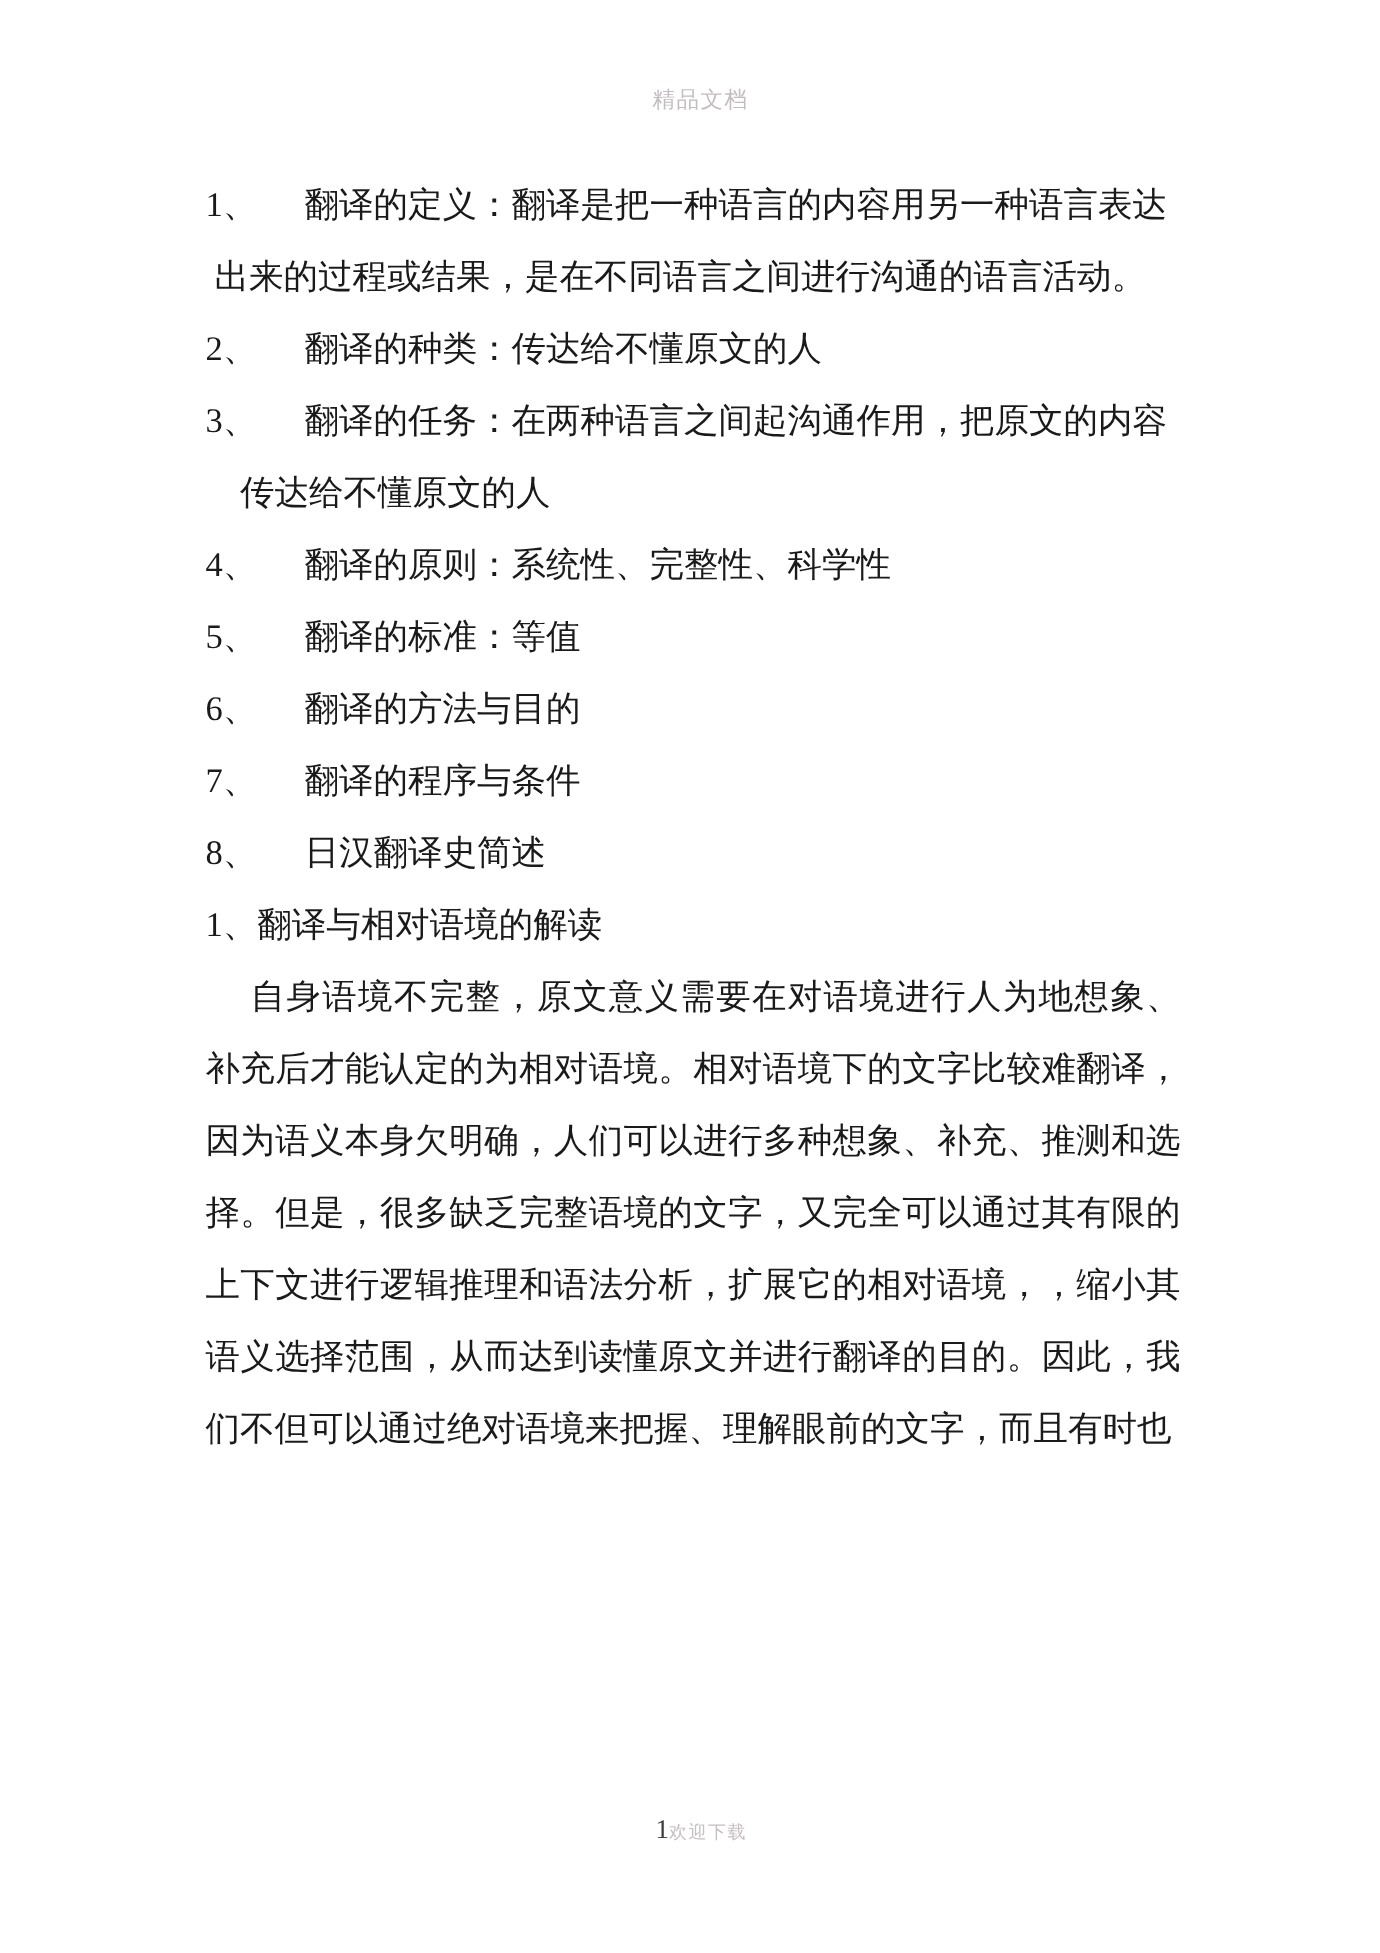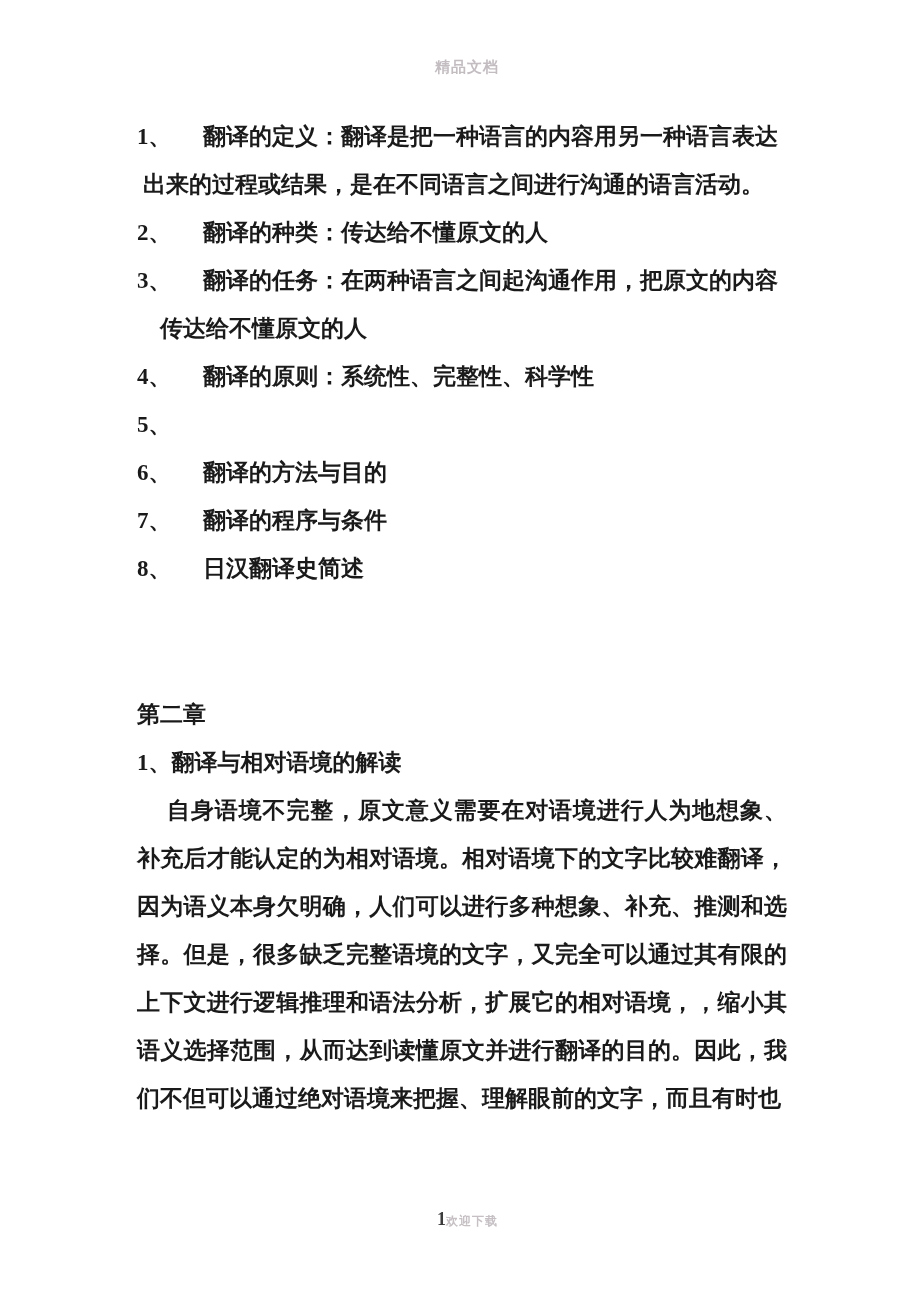--- a/index.html
+++ b/index.html
@@ -8,21 +8,20 @@
     background: #ffffff;
   }
   .page {
     position: relative;
     width: 920px;
     height: 1302px;
     background: #ffffff;
     overflow: hidden;
     font-family: "Liberation Serif", serif;
     color: #1a1a1a;
-    font-weight: bold;
   }
   .watermark-top {
     position: absolute;
     left: 435px;
     top: 58px;
     font-size: 15px;
     line-height: 18px;
     letter-spacing: 1px;
     color: #c3bdc1;
     user-select: none;
@@ -120,40 +119,40 @@
       </div>
       <div class="cont-line-3">传达给不懂原文的人</div>
 
       <div class="num-row">
         <span class="num-col">4、</span>
         <span class="num-text">翻译的原则：系统性、完整性、科学性</span>
       </div>
 
       <div class="num-row">
         <span class="num-col">5、</span>
+        <span class="num-text">翻译的标准：等值</span>
       </div>
 
       <div class="num-row">
         <span class="num-col">6、</span>
         <span class="num-text">翻译的方法与目的</span>
       </div>
 
       <div class="num-row">
         <span class="num-col">7、</span>
         <span class="num-text">翻译的程序与条件</span>
       </div>
 
       <div class="num-row">
         <span class="num-col">8、</span>
         <span class="num-text">日汉翻译史简述</span>
       </div>
 
     </div>
 
-    <div class="chapter-heading chapter2-heading">第二章</div>
 
     <div class="sub-heading">1、翻译与相对语境的解读</div>
 
     <div class="body-paragraph">自身语境不完整，原文意义需要在对语境进行人为地想象、补充后才能认定的为相对语境。相对语境下的文字比较难翻译，因为语义本身欠明确，人们可以进行多种想象、补充、推测和选择。但是，很多缺乏完整语境的文字，又完全可以通过其有限的上下文进行逻辑推理和语法分析，扩展它的相对语境，，缩小其语义选择范围，从而达到读懂原文并进行翻译的目的。因此，我们不但可以通过绝对语境来把握、理解眼前的文字，而且有时也</div>
 
   </div>
 
   <div class="footer">
     <span class="page-number">1</span>
     <span class="watermark-bottom">欢迎下载</span>

